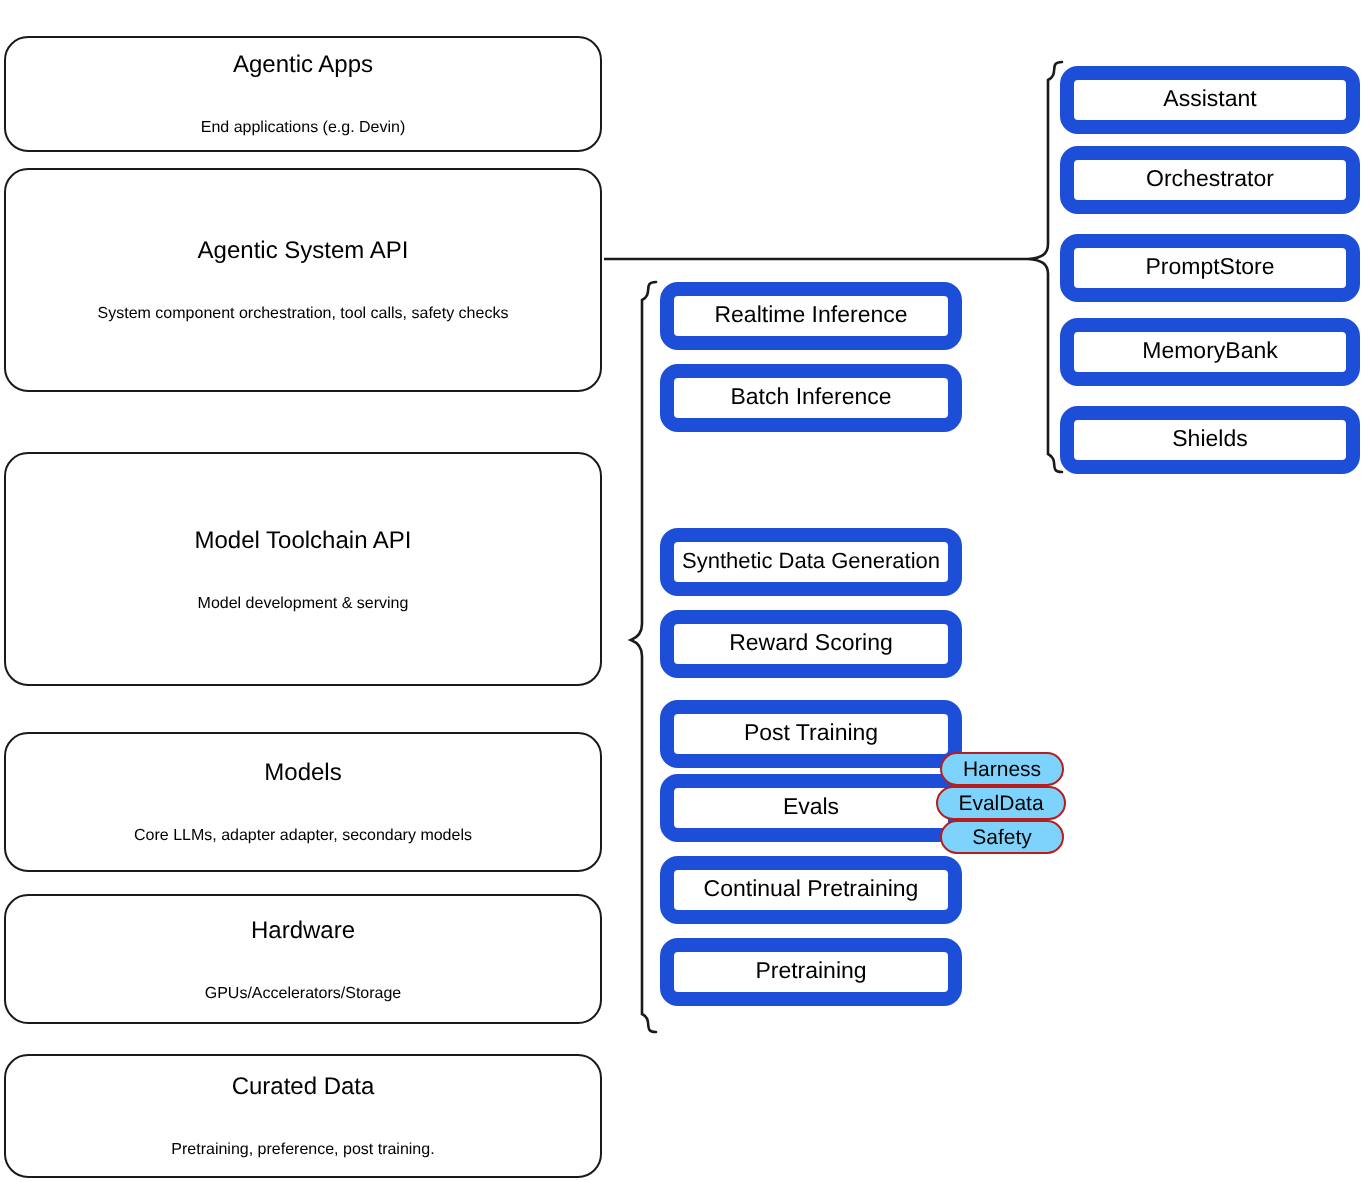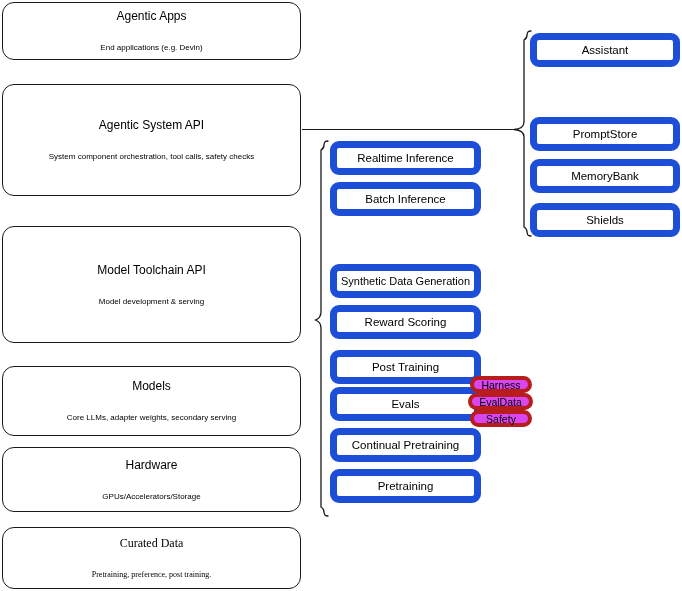--- a/index.html
+++ b/index.html
@@ -59,23 +59,23 @@
     font-size: 11.5px;
     line-height: 14px;
     color: #000;
     white-space: nowrap;
     z-index: 3;
   }
   
   .pill {
     position: absolute;
     box-sizing: border-box;
-    border: 4px solid #b91c1c;
+    border: 1px solid #b91c1c;
     border-radius: 999px;
-    background: #d946ef;
+    background: #7dd3fc;
     display: flex;
     align-items: center;
     justify-content: center;
     font-size: 10.5px;
     line-height: 12px;
     color: #000;
     white-space: nowrap;
     z-index: 6;
   }
   svg.lines {
@@ -106,46 +106,46 @@
 
     <path d="M 531 31
              C 524 31, 530 37, 524 40
              L 524 122
              C 524 127, 521 129, 514 129.5
              C 521 130, 524 132, 524 137
              L 524 227
              C 530 230, 524 236, 531 236" stroke="#1a1a1a" stroke-width="1.3" fill="none" stroke-linecap="round"></path>
   </svg>
 
-  <div class="box" style="left:2px; top:2px; width:299px; height:58px;">
+  <div class="box" style="left:2px; top:18px; width:299px; height:58px;">
     <div class="title">Agentic Apps</div>
     <div class="sub">End applications (e.g. Devin)</div>
   </div>
 
   <div class="box" style="left:2px; top:84px; width:299px; height:112px;">
     <div class="title">Agentic System API</div>
     <div class="sub">System component orchestration, tool calls, safety checks</div>
   </div>
 
   <div class="box" style="left:2px; top:226px; width:299px; height:117px;">
     <div class="title">Model Toolchain API</div>
     <div class="sub">Model development &amp; serving</div>
   </div>
 
   <div class="box" style="left:2px; top:366px; width:299px; height:70px;">
     <div class="title">Models</div>
-    <div class="sub">Core LLMs, adapter weights, secondary serving</div>
+    <div class="sub">Core LLMs, adapter adapter, secondary models</div>
   </div>
 
   <div class="box" style="left:2px; top:447px; width:299px; height:65px;">
     <div class="title">Hardware</div>
     <div class="sub">GPUs/Accelerators/Storage</div>
   </div>
 
-  <div class="box" style="left:2px; top:527px; width:299px; height:62px;font-family:Liberation Serif, serif;">
+  <div class="box" style="left:2px; top:527px; width:299px; height:62px;">
     <div class="title">Curated Data</div>
     <div class="sub">Pretraining, preference, post training.</div>
   </div>
 
   <div class="item" style="left:330px; top:141px; width:151px; height:34px;text-align:right;">Realtime Inference</div>
 
   <div class="item" style="left:330px; top:182px; width:151px; height:34px;">Batch Inference</div>
 
 
   <div class="item" style="left:330px; top:264px; width:151px; height:34px; font-size:11px;">Synthetic Data Generation</div>
@@ -161,20 +161,21 @@
   <div class="item" style="left:330px; top:469px; width:151px; height:34px;">Pretraining</div>
 
   <div class="pill" style="left:470px; top:376px; width:62px; height:17px;">Harness</div>
 
   <div class="pill" style="left:468px; top:393px; width:65px; height:17px;">EvalData</div>
 
   <div class="pill" style="left:470px; top:410px; width:62px; height:17px;">Safety</div>
 
   <div class="item" style="left:530px; top:33px; width:150px; height:34px;">Assistant</div>
 
+  <div class="item" style="left:530px; top:73px; width:150px; height:34px;">Orchestrator</div>
 
   <div class="item" style="left:530px; top:117px; width:150px; height:34px;">PromptStore</div>
 
   <div class="item" style="left:530px; top:159px; width:150px; height:34px;">MemoryBank</div>
 
   <div class="item" style="left:530px; top:203px; width:150px; height:34px;">Shields</div>
 
 </div>
 
 </body></html>

